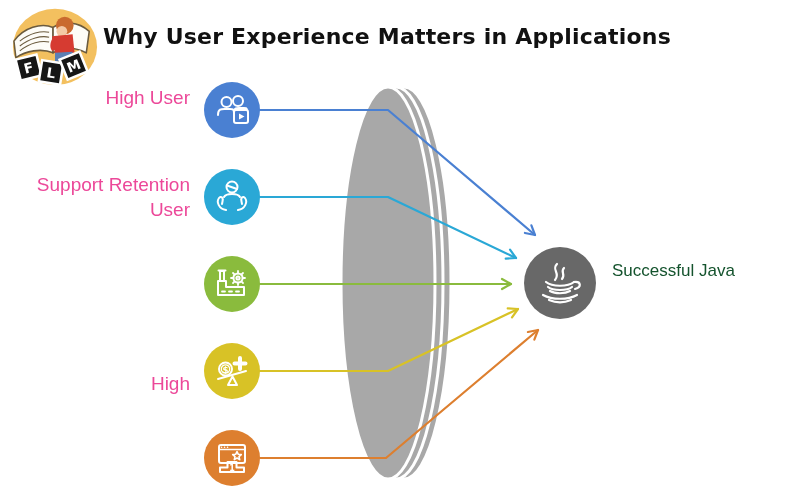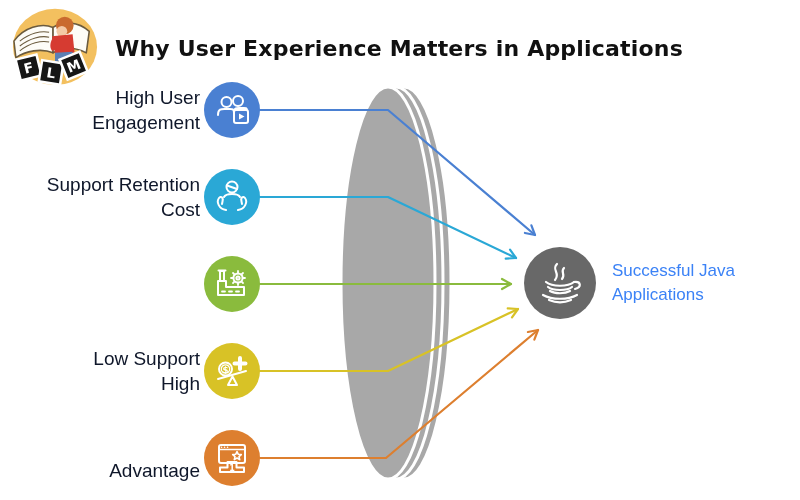--- a/index.html
+++ b/index.html
@@ -1,23 +1,23 @@
 <!DOCTYPE html>
 <html><head>
 <meta charset="utf-8">
 <style>
   html,body{margin:0;padding:0;background:#fff;}
   .stage{position:relative;width:800px;height:500px;background:#fff;overflow:hidden;
          font-family:"Liberation Sans","DejaVu Sans",sans-serif;}
-  .title{position:absolute;left:103px;top:24px;margin:12px;font-size:22px;font-weight:bold;
+  .title{position:absolute;left:103px;top:24px;margin:0;font-size:22px;font-weight:bold;
          color:#111;font-family:"DejaVu Sans","Liberation Sans",sans-serif;letter-spacing:.2px;}
   .diagram{position:absolute;left:0;top:0;}
-  .item-label{position:absolute;left:18px;width:182px;text-align:right;font-size:19px;
-              line-height:25px;color:#0f172a;}
-  .result-label{position:absolute;left:612px;top:259px;font-size:17px;line-height:24px;color:#3b82f6;}
+  .item-label{position:absolute;left:8px;width:182px;text-align:right;font-size:19px;
+              line-height:25px;color:#ec4899;}
+  .result-label{position:absolute;left:612px;top:259px;font-size:17px;line-height:24px;color:#14532d;}
   .logo{position:absolute;left:6px;top:2px;}
 </style>
 </head>
 <body>
 
 <div class="stage">
 
   <svg class="logo" width="98" height="88" viewBox="0 0 100 90">
     <ellipse cx="50" cy="46" rx="43" ry="39" fill="#f3c05f"></ellipse>
 
@@ -137,33 +137,30 @@
       <path d="M-12,3 C-7,7 7,7 12,3"></path>
       <path d="M-10,7 C-5,10 5,10 10,7"></path>
       <path d="M14,-2 C21,-3 22,3 15,5"></path>
       <path d="M-17,11 C-8,16 8,16 17,11"></path>
       <path d="M-11,16 C-4,19 4,19 11,16"></path>
     </g>
   </svg>
 
   <div class="item-label" style="top:85px">
     <span>High User</span><br>
-    <span>Engagement</span>
   </div>
   <div class="item-label" style="top:172px">
     <span>Support Retention</span><br>
-    <span>Cost</span>
+    <span>User</span>
   </div>
   <div class="item-label" style="top:346px">
-    <span>Low Support</span><br>
+    <br>
     <span>High</span>
   </div>
   <div class="item-label" style="top:433px">
     <br>
-    <span>Advantage</span>
   </div>
 
   <div class="result-label">
     <span>Successful Java</span><br>
-    <span>Applications</span>
   </div>
 
 </div>
 
 </body></html>

